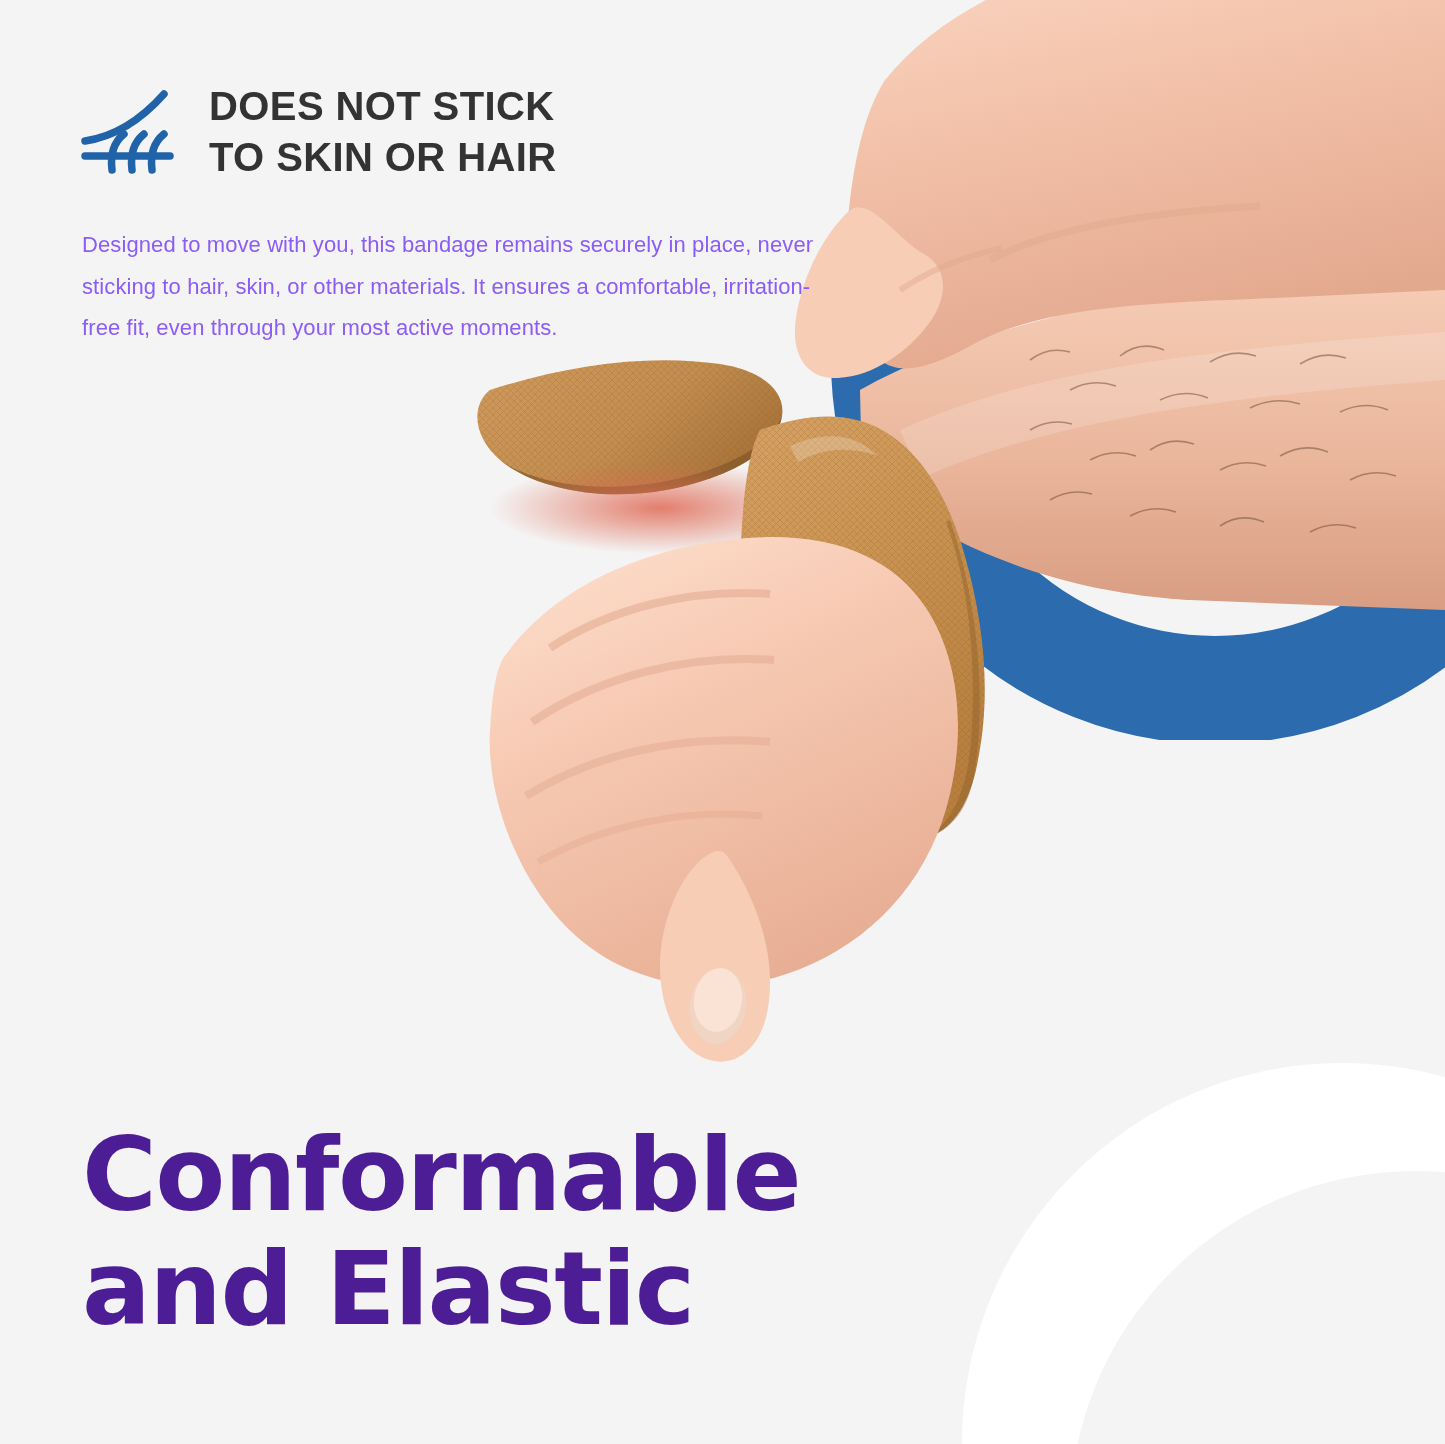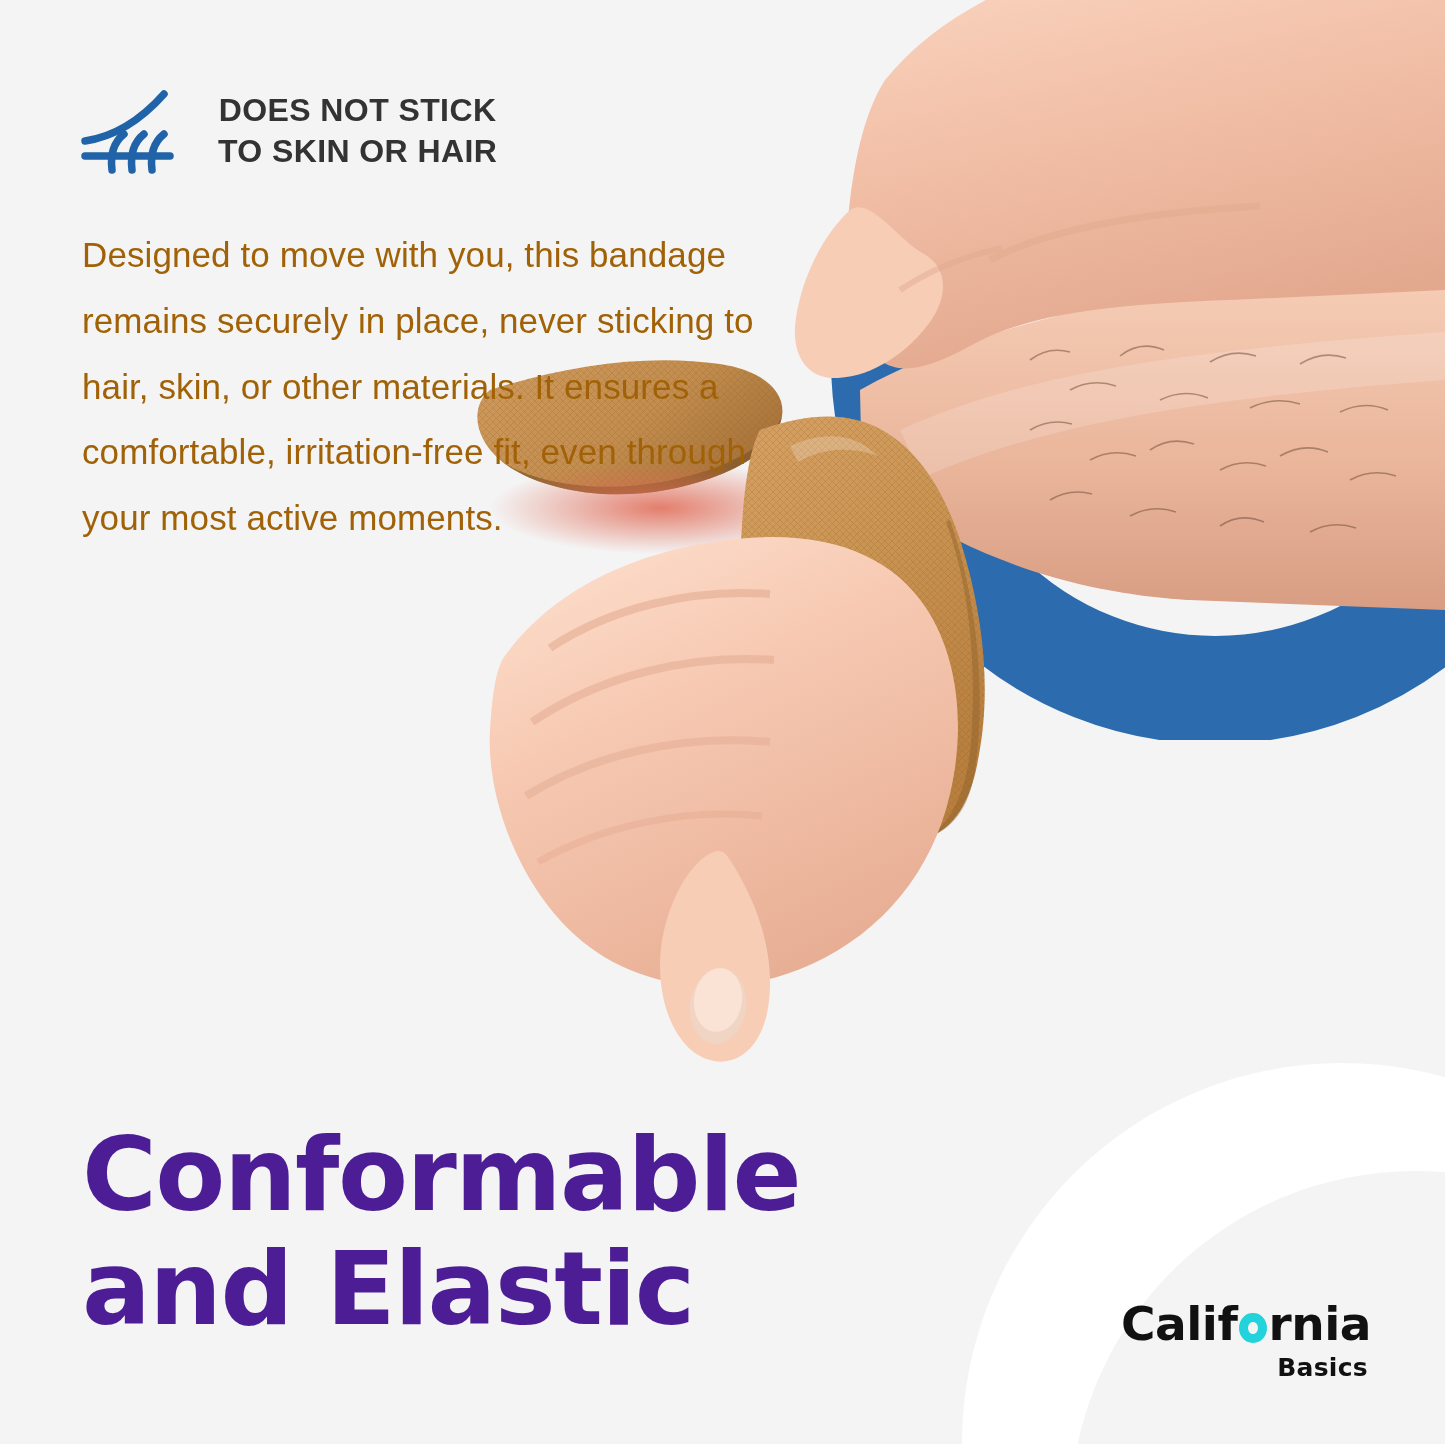--- a/index.html
+++ b/index.html
@@ -75,36 +75,35 @@
   }
 
   .feature-icon {
     width: 104px;
     height: 92px;
     flex: 0 0 104px;
     margin-top: 6px;
   }
 
   .feature-title {
-    font-size: 32px;
+    font-size: 40px;
     line-height: 1.28;
     letter-spacing: 0.4px;
     font-weight: 600;
     color: #333333;
-    margin: 12px;
+    margin: 3px;
     white-space: pre-line;
     max-width: 430px;
-    text-align: center;
   }
 
   .feature-body {
     margin: 38px 0 0 4px;
-    font-size: 35px;
+    font-size: 22px;
     line-height: 1.88;
-    color: #a16207;
+    color: #8b5cf6;
     font-weight: 400;
     max-width: 740px;
     letter-spacing: 0.1px;
   }
 
   
   .headline {
     position: absolute;
     left: 82px;
     top: 1118px;
@@ -307,22 +306,14 @@
       </svg>
       <h2 class="feature-title">DOES NOT STICK
 TO SKIN OR HAIR</h2>
     </div>
     <p class="feature-body">Designed to move with you, this bandage remains securely in place, never sticking to hair, skin, or other materials. It ensures a comfortable, irritation-free fit, even through your most active moments.</p>
   </div>
 
   <div class="headline">Conformable
 and Elastic</div>
 
-  <div class="logo">
-    <div class="logo-main">
-      <span>Calif</span>
-      <span class="logo-o"></span>
-      <span>rnia</span>
-    </div>
-    <div class="logo-sub">Basics</div>
-  </div>
 
 </div>
 
 </body></html>

